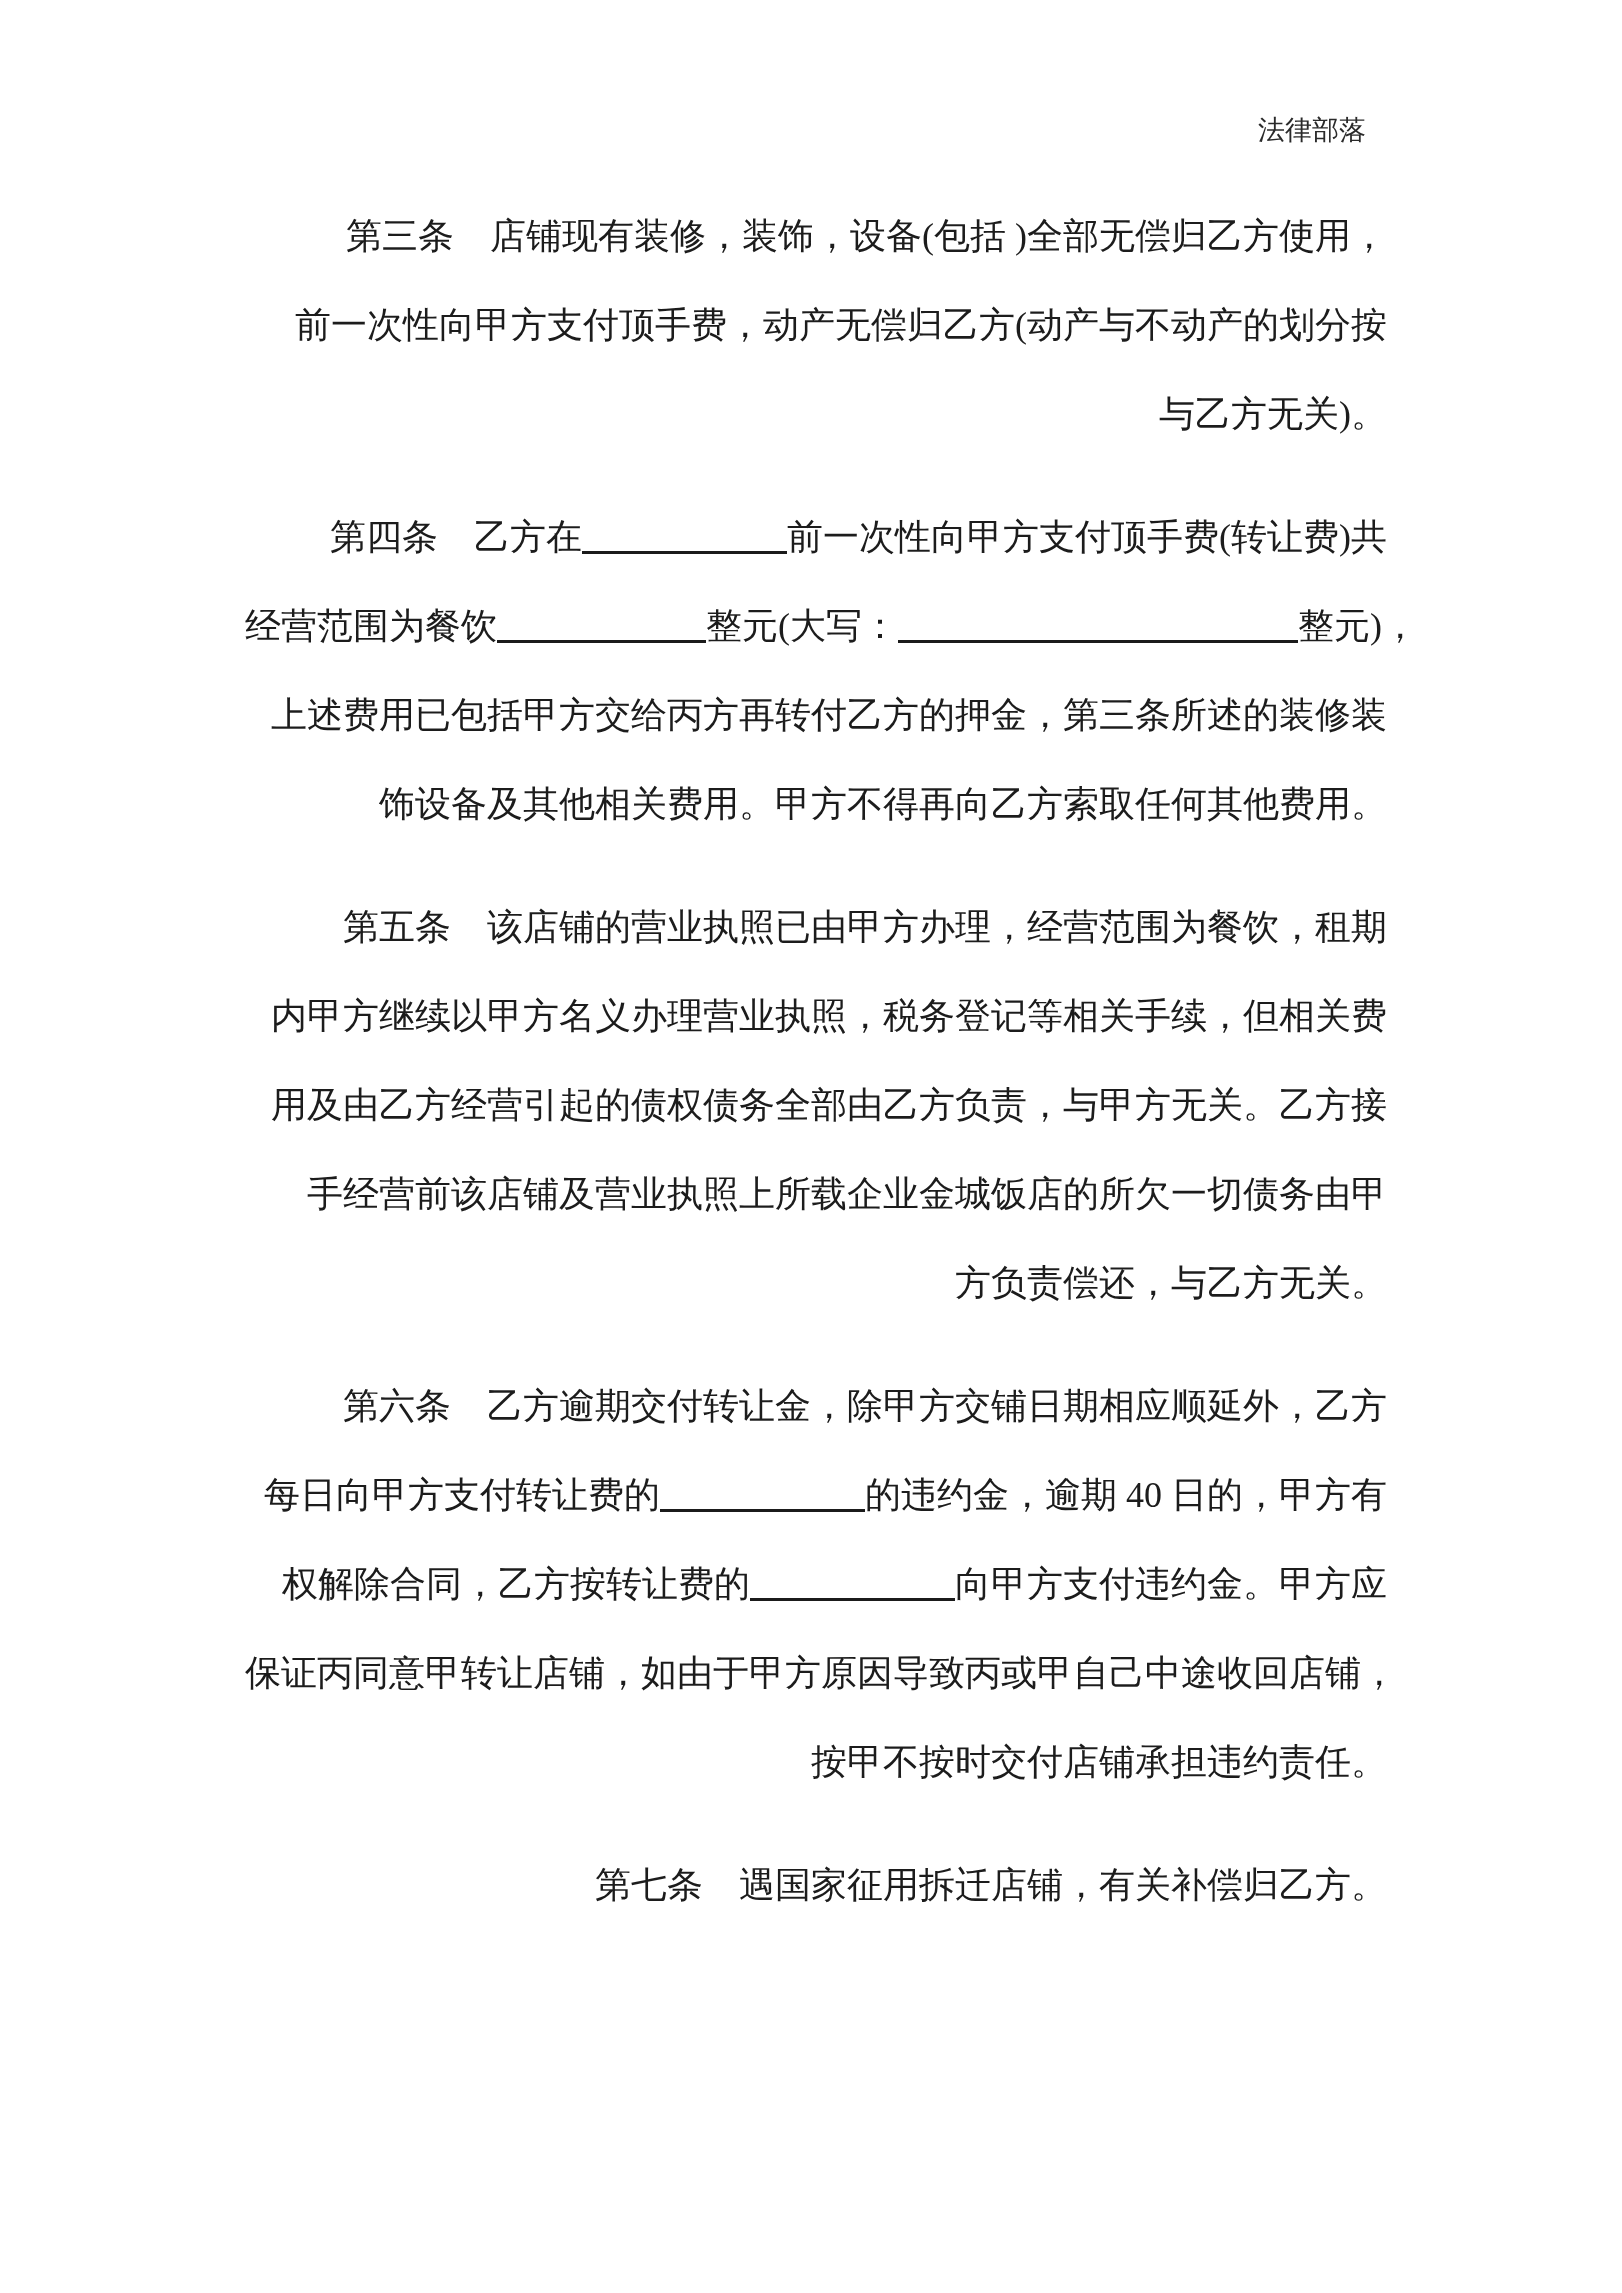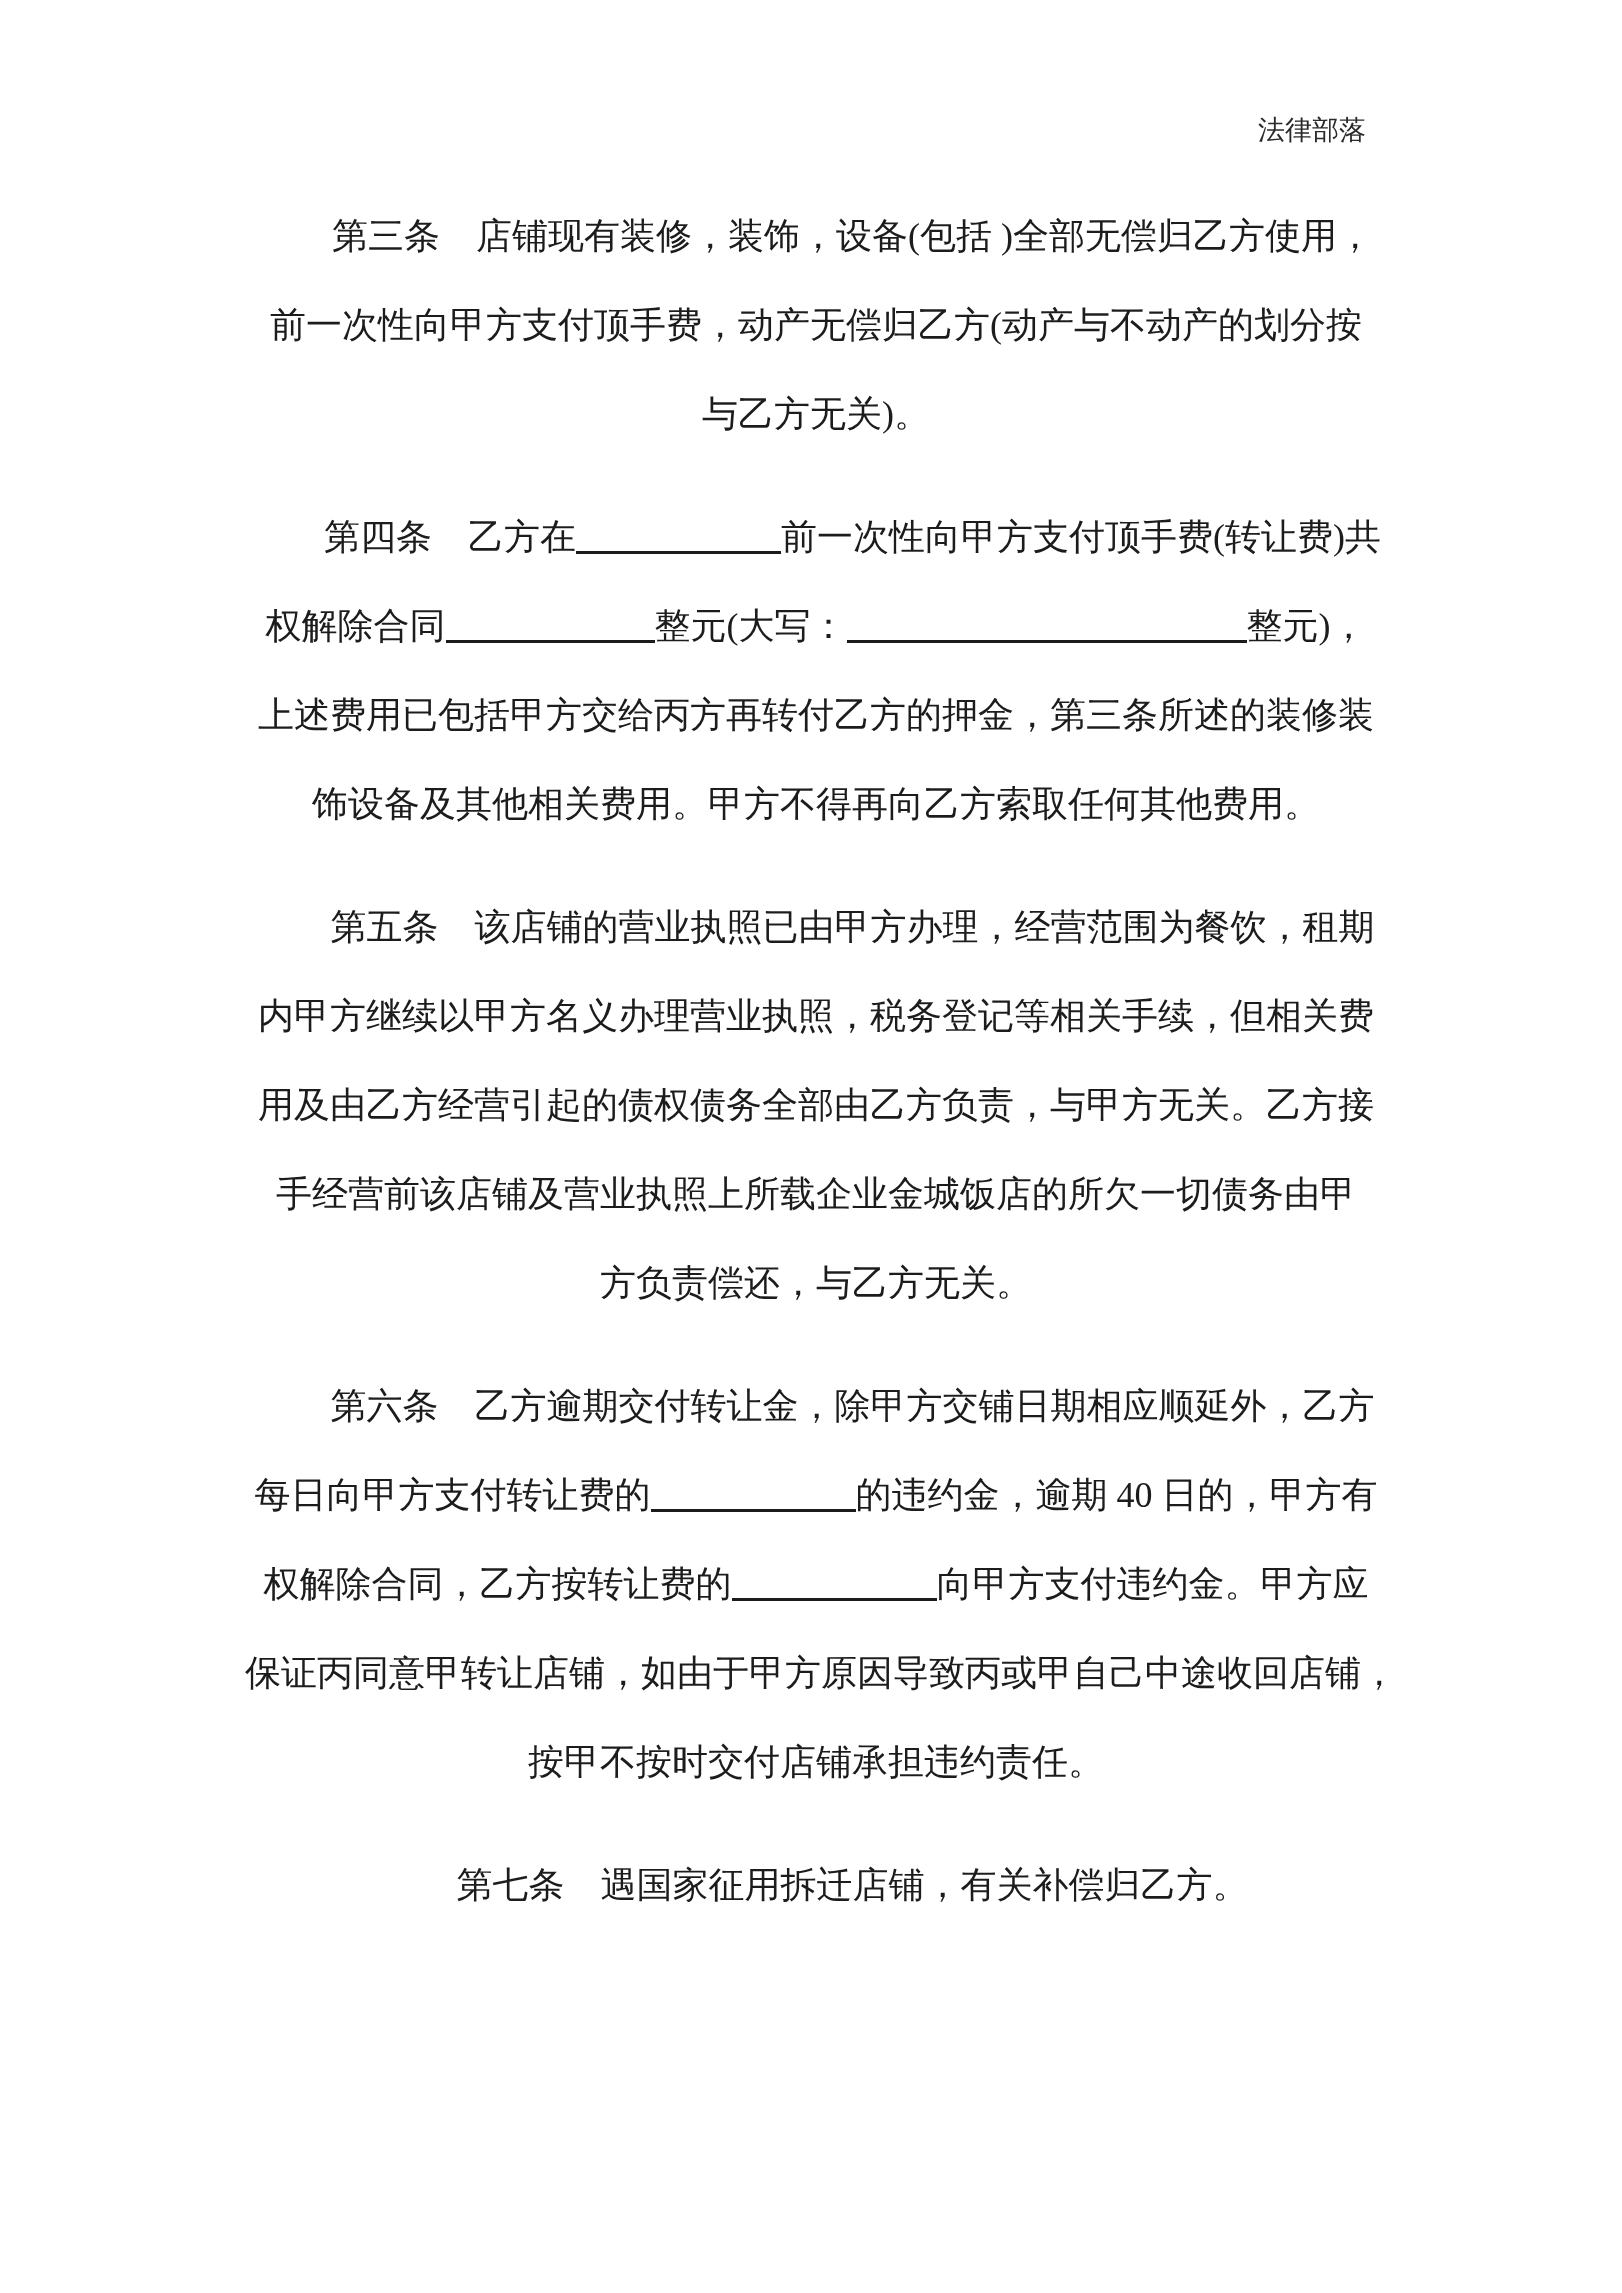--- a/index.html
+++ b/index.html
@@ -27,21 +27,21 @@
     top: 192px;
     width: 1142px;
   }
   .para { margin: 0; }
   .para + .para { margin-top: 34px; }
   .line {
     font-size: 36px;
     line-height: 89px;
     height: 89px;
     white-space: nowrap;
-    text-align: center;
+    text-align: right;
   }
   .para .line.first { text-indent: 73px; }
   .blank {
     display: inline-block;
     height: 27px;
     border-bottom: 3.6px solid #1b1b1b;
     margin-bottom: -4.5px;
   }
 </style>
 </head>
@@ -50,21 +50,21 @@
 <div class="page">
   <div class="site-header">法律部落</div>
   <div class="doc">
       <div class="para">
         <div class="line first"><span>第三条　店铺现有装修，装饰，设备(包括 )全部无偿归乙方使用，</span></div>
         <div class="line"><span>前一次性向甲方支付顶手费，动产无偿归乙方(动产与不动产的划分按</span></div>
         <div class="line"><span>与乙方无关)。</span></div>
       </div>
       <div class="para">
         <div class="line first"><span>第四条　乙方在</span><span class="blank" style="width: 205px;"></span><span>前一次性向甲方支付顶手费(转让费)共</span></div>
-        <div class="line"><span>权解除合同</span><span class="blank" style="width: 209px;"></span><span>整元(大写：</span><span class="blank" style="width: 400px;"></span><span>整元)，</span></div>
+        <div class="line"><span>经营范围为餐饮</span><span class="blank" style="width: 209px;"></span><span>整元(大写：</span><span class="blank" style="width: 400px;"></span><span>整元)，</span></div>
         <div class="line"><span>上述费用已包括甲方交给丙方再转付乙方的押金，第三条所述的装修装</span></div>
         <div class="line"><span>饰设备及其他相关费用。甲方不得再向乙方索取任何其他费用。</span></div>
       </div>
       <div class="para">
         <div class="line first"><span>第五条　该店铺的营业执照已由甲方办理，经营范围为餐饮，租期</span></div>
         <div class="line"><span>内甲方继续以甲方名义办理营业执照，税务登记等相关手续，但相关费</span></div>
         <div class="line"><span>用及由乙方经营引起的债权债务全部由乙方负责，与甲方无关。乙方接</span></div>
         <div class="line"><span>手经营前该店铺及营业执照上所载企业金城饭店的所欠一切债务由甲</span></div>
         <div class="line"><span>方负责偿还，与乙方无关。</span></div>
       </div>

